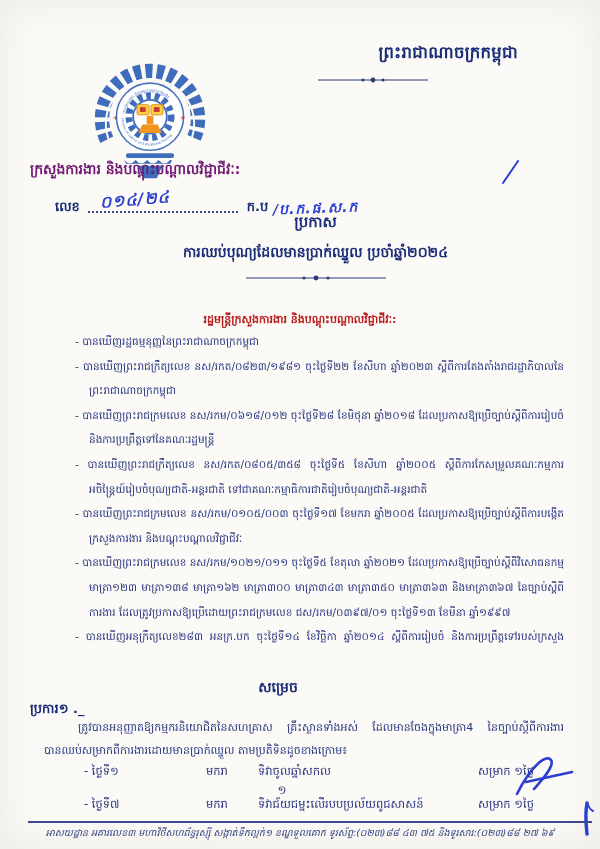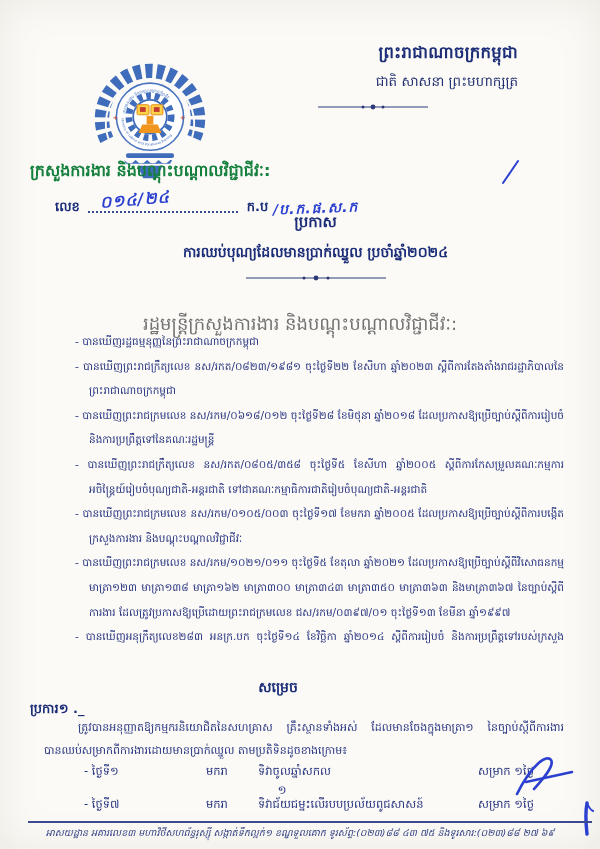--- a/index.html
+++ b/index.html
@@ -10,32 +10,32 @@
     color:#26337f;
     box-shadow:inset 0 0 40px rgba(120,115,100,.12);
   }
   .abs{position:absolute;}
   
   .kingdom{left:228px;top:42px;width:290px;text-align:right;}
   .k-title{font-size:16.5px;font-weight:bold;color:#1c2d78;letter-spacing:.3px;}
   .k-motto{font-size:13.5px;margin-top:7px;color:#223070;}
   .orn{display:block;margin:9px auto 0;}
   
-  .ministry{left:30px;top:160px;font-size:16px;font-weight:bold;color:#15803d;}
+  .ministry{left:30px;top:160px;font-size:14px;font-weight:bold;color:#701a75;}
   .numline{left:55px;top:197px;font-size:13px;font-weight:bold;color:#1c2d78;white-space:nowrap;}
   .dots{display:inline-block;width:150px;border-bottom:2px dotted #3b4a8e;position:relative;height:14px;vertical-align:-2px;margin:0 4px;}
   .hw{color:#2b3fd0;font-weight:bold;font-style:italic;}
   .hw-number{position:absolute;left:12px;top:-8px;font-size:16px;transform:rotate(-5deg);letter-spacing:1px;}
   .hw-code{display:inline-block;font-size:14px;transform:rotate(-2deg) translateY(2px);letter-spacing:1px;}
   
   .titleblock{left:16px;top:212px;width:599px;text-align:center;color:#1c2d78;}
   .t1{font-size:15px;font-weight:bold;}
   .t2{font-size:14px;font-weight:bold;margin-top:9px;}
   .t3{font-size:14px;font-weight:bold;margin-top:9px;}
-  .issuer{left:0;top:312px;width:600px;text-align:center;font-size:18px;font-weight:normal;color:#737373;}
+  .issuer{left:0;top:312px;width:600px;text-align:center;font-size:11px;font-weight:bold;color:#b91c1c;}
   
   .recitals{left:75px;right:36px;top:329px;height:326px;overflow:hidden;}
   .recital{margin:0;font-size:10.5px;line-height:24.6px;text-indent:-14px;padding-left:14px;text-align:justify;}
   
   .decide{left:0;top:678px;width:556px;text-align:center;font-size:14px;font-weight:bold;color:#1c2d78;}
   .article-h{left:30px;top:700px;font-size:13px;font-weight:bold;color:#1c2d78;}
   .article-p{left:44px;right:36px;top:717px;height:47px;overflow:hidden;font-size:11px;line-height:22.5px;text-indent:34px;text-align:justify;}
   
   .holidays{left:84px;right:30px;top:761px;display:grid;grid-template-columns:122px 52px 220px 1fr;row-gap:12px;font-size:11.5px;line-height:21px;}
   .holidays .cell{overflow:hidden;white-space:nowrap;}
@@ -83,21 +83,20 @@
 
     <g fill="#3f6cbb">
       <rect x="50" y="124" width="50" height="5" rx="2"></rect>
       <path d="M48,131 q6,7 12,0 q6,7 12,0 q6,7 12,0 q6,7 12,0 l2,0 l-2,4 l-46,0 Z"></path>
       <path d="M62,137 L88,137 L82,150 L68,150 Z"></path>
     </g>
   </svg>
 
   <div class="abs kingdom">
     <div class="k-title">ព្រះរាជាណាចក្រកម្ពុជា</div>
-    <div class="k-motto">ជាតិ សាសនា ព្រះមហាក្សត្រ</div>
     <svg class="orn" width="110" height="10" viewBox="0 0 110 10">
       <line x1="0" y1="5" x2="110" y2="5" stroke="#2c3a7c" stroke-width="1"></line>
       <circle cx="45" cy="5" r="1.5" fill="#2c3a7c"></circle>
         <circle cx="55" cy="5" r="2.4" fill="#2c3a7c"></circle>
       <circle cx="65" cy="5" r="1.5" fill="#2c3a7c"></circle>
     </svg>
   </div>
 
   <div class="abs ministry">ក្រសួងការងារ និងបណ្តុះបណ្តាលវិជ្ជាជីវៈ:</div>
   <div class="abs numline">
@@ -132,21 +131,21 @@
     <p class="recital">- បានឃើញព្រះរាជក្រមលេខ នស/រកម/០៦១៨/០១២ ចុះថ្ងៃទី២៨ ខែមិថុនា ឆ្នាំ២០១៨ ដែលប្រកាសឱ្យប្រើច្បាប់ស្តីពីការរៀបចំ និងការប្រព្រឹត្តទៅនៃគណៈរដ្ឋមន្ត្រី</p>
     <p class="recital">- បានឃើញព្រះរាជក្រឹត្យលេខ នស/រកត/០៨០៥/៣៥៨ ចុះថ្ងៃទី៥ ខែសីហា ឆ្នាំ២០០៥ ស្តីពីការកែសម្រួលគណៈកម្មការអចិន្ត្រៃយ៍រៀបចំបុណ្យជាតិ-អន្តរជាតិ ទៅជាគណៈកម្មាធិការជាតិរៀបចំបុណ្យជាតិ-អន្តរជាតិ</p>
     <p class="recital">- បានឃើញព្រះរាជក្រមលេខ នស/រកម/០១០៥/០០៣ ចុះថ្ងៃទី១៧ ខែមករា ឆ្នាំ២០០៥ ដែលប្រកាសឱ្យប្រើច្បាប់ស្តីពីការបង្កើតក្រសួងការងារ និងបណ្តុះបណ្តាលវិជ្ជាជីវៈ</p>
     <p class="recital">- បានឃើញព្រះរាជក្រមលេខ នស/រកម/១០២១/០១១ ចុះថ្ងៃទី៥ ខែតុលា ឆ្នាំ២០២១ ដែលប្រកាសឱ្យប្រើច្បាប់ស្តីពីវិសោធនកម្មមាត្រា១២៣ មាត្រា១៣៨ មាត្រា១៦២ មាត្រា៣០០ មាត្រា៣៤៣ មាត្រា៣៥០ មាត្រា៣៦៣ និងមាត្រា៣៦៧ នៃច្បាប់ស្តីពីការងារ ដែលត្រូវប្រកាសឱ្យប្រើដោយព្រះរាជក្រមលេខ ជស/រកម/០៣៩៧/០១ ចុះថ្ងៃទី១៣ ខែមីនា ឆ្នាំ១៩៩៧</p>
     <p class="recital">- បានឃើញអនុក្រឹត្យលេខ២៨៣ អនក្រ.បក ចុះថ្ងៃទី១៤ ខែវិច្ឆិកា ឆ្នាំ២០១៤ ស្តីពីការរៀបចំ និងការប្រព្រឹត្តទៅរបស់ក្រសួងការងារ និងបណ្តុះបណ្តាលវិជ្ជាជីវៈ</p>
 
   </div>
 
   <div class="abs decide">សម្រេច</div>
   <div class="abs article-h">ប្រការ១ ._</div>
-  <div class="abs article-p">ត្រូវបានអនុញ្ញាតឱ្យកម្មករនិយោជិតនៃសហគ្រាស គ្រឹះស្ថានទាំងអស់ ដែលមានចែងក្នុងមាត្រា១ នៃច្បាប់ស្តីពីការងារ បានឈប់សម្រាកពីការងារដោយមានប្រាក់ឈ្នួល តាមប្រតិទិនដូចខាងក្រោម៖</div>
+  <div class="abs article-p">ត្រូវបានអនុញ្ញាតឱ្យកម្មករនិយោជិតនៃសហគ្រាស គ្រឹះស្ថានទាំងអស់ ដែលមានចែងក្នុងមាត្រា4 នៃច្បាប់ស្តីពីការងារ បានឈប់សម្រាកពីការងារដោយមានប្រាក់ឈ្នួល តាមប្រតិទិនដូចខាងក្រោម៖</div>
 
   <div class="abs holidays">
     <div class="cell">- ថ្ងៃទី១</div>
     <div class="cell">មករា</div>
     <div class="cell">ទិវាចូលឆ្នាំសកល</div>
     <div class="cell">សម្រាក ១ថ្ងៃ</div>
     <div class="cell">- ថ្ងៃទី៧</div>
     <div class="cell">មករា</div>
     <div class="cell">ទិវាជ័យជម្នះលើរបបប្រល័យពូជសាសន៍</div>
     <div class="cell">សម្រាក ១ថ្ងៃ</div>

